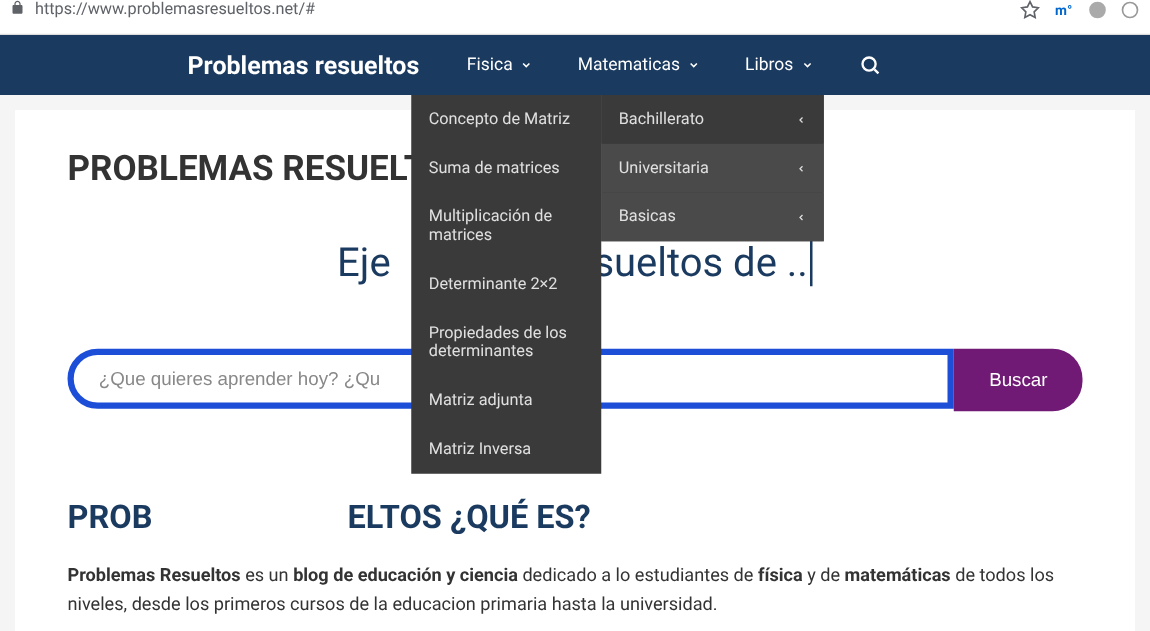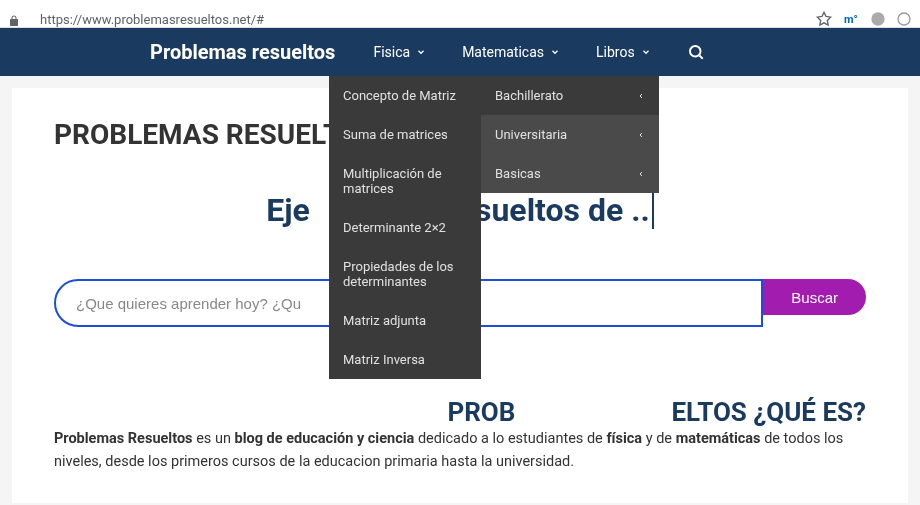--- a/index.html
+++ b/index.html
@@ -1,36 +1,36 @@
 <!DOCTYPE html>
 <html><head>
 <meta charset="utf-8">
 <style>
 *{margin:0;padding:0;box-sizing:border-box}
 body{font-family:-apple-system,BlinkMacSystemFont,"Segoe UI",Roboto,sans-serif;background:#f5f5f5;width:920px;height:505px;overflow:hidden}
-.browser-bar{display:flex;align-items:flex-end;height:28px;background:#fff;padding:0 8px;border-bottom:1px solid #ddd;gap:20px}
+.browser-bar{display:flex;align-items:flex-start;height:28px;background:#fff;padding:0 8px;border-bottom:1px solid #ddd;gap:8px}
 .lock-icon{color:#5f6368;display:flex;align-items:center}
 .url{flex:1;color:#5f6368;font-size:13px}
 .browser-icons{display:flex;gap:10px;align-items:center;color:#5f6368}
 .main-nav{background:#1a3a5f;height:48px;display:flex;align-items:center;padding-left:150px}
 .brand{color:#fff;font-weight:700;font-size:20px;margin-right:20px}
 .nav-items{display:flex;height:100%;position:relative}
 .nav-item{color:#fff;font-size:14px;padding:0 18px;height:100%;display:flex;align-items:center;gap:6px;cursor:pointer}
 .nav-item.active{background:#152f4d}
 .chevron{width:10px;height:10px;display:inline-flex;align-items:center;justify-content:center}
 .search-nav{color:#fff;padding:0 18px;cursor:pointer;display:flex;align-items:center}
 .content{background:#fff;margin:12px;padding:30px 42px;position:relative}
 .page-title{color:#333;font-size:28px;font-weight:700;margin-bottom:40px}
-.hero-text{color:#1a3a5f;font-size:32px;font-weight:700;text-align:center;margin-bottom:50px}
+.hero-text{color:#1a3a5f;font-size:32px;font-weight:400;text-align:center;margin-bottom:50px}
 .hero-text .cursor-line{border-right:2px solid #1a3a5f;padding-right:2px}
 .search-row{display:flex;gap:0;margin-bottom:70px}
-.search-input{flex:1;height:48px;border:2px solid #1d4ed8;border-radius:24px 0 0 24px;padding:0 20px;font-size:15px;color:#a16207;outline:none}
+.search-input{flex:1;height:48px;border:5px solid #1d4ed8;border-radius:24px 0 0 24px;padding:0 20px;font-size:15px;color:#a16207;outline:none}
 .search-input::placeholder{color:#888}
-.search-btn{background:#a21caf;color:#fff;border:none;height:36px;padding:0 28px;font-size:15px;border-radius:0 24px 24px 0;cursor:pointer;font-weight:500}
-.section-title{color:#1a3a5f;font-size:26px;font-weight:700;text-align:right;}
+.search-btn{background:#701a75;color:#fff;border:none;height:50px;padding:0 28px;font-size:15px;border-radius:0 24px 24px 0;cursor:pointer;font-weight:500}
+.section-title{color:#1a3a5f;font-size:26px;font-weight:700;text-align:left;margin-bottom:20px}
 .intro-text{color:#333;font-size:14.5px;line-height:1.6}
 .intro-text b{font-weight:700}
 .dropdown{position:absolute;top:76px;background:#3a3a3a;min-width:150px;z-index:10}
 .dropdown.d1{left:329px;width:152px}
 .dropdown.d2{left:481px;width:178px}
 .dropdown-item{color:#e0e0e0;font-size:13px;padding:12px 14px;cursor:pointer;display:flex;align-items:center;justify-content:space-between}
 .dropdown.d2 .dropdown-item{background:#4a4a4a}
 .dropdown.d2 .dropdown-item:first-child{background:#3a3a3a}
 .sub-chev{transform:rotate(180deg);display:flex}
 svg{display:block}

